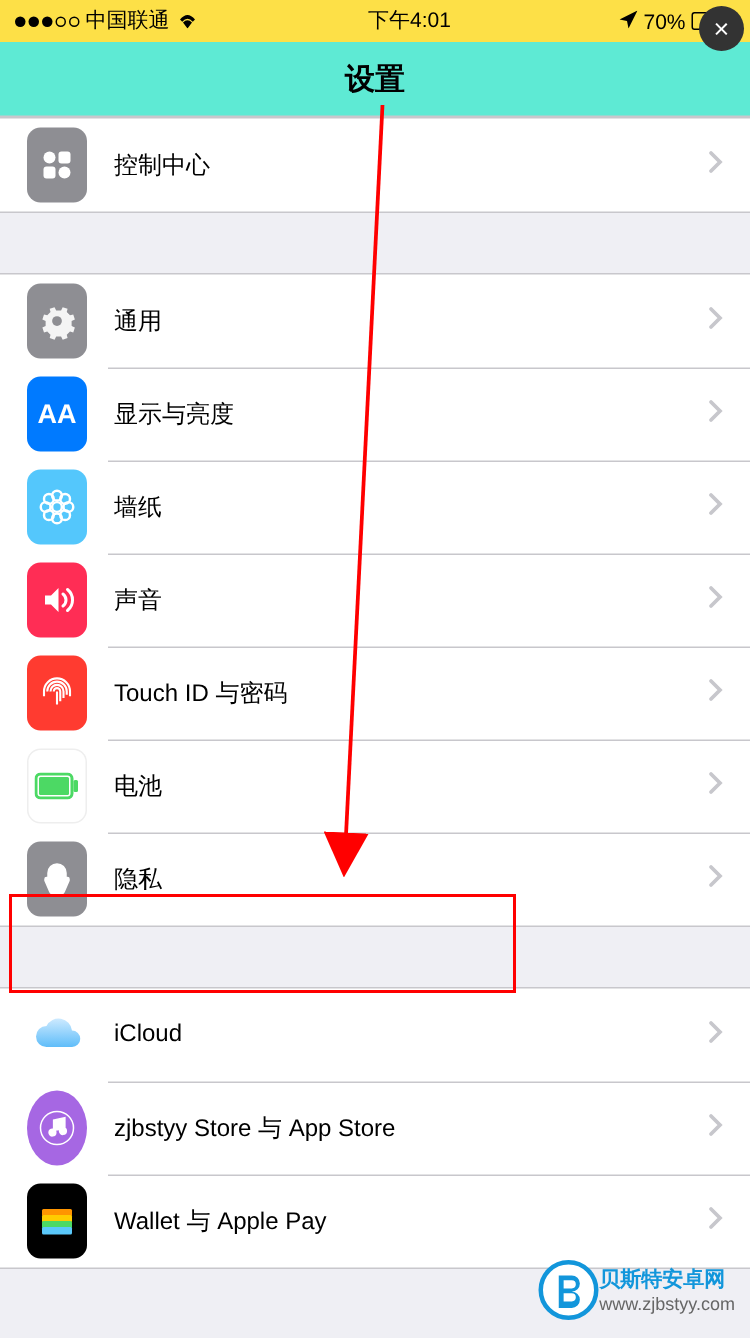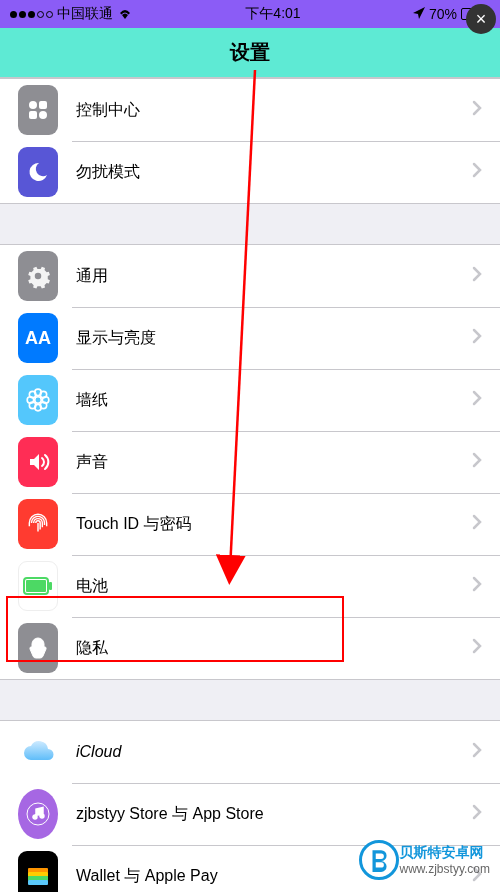--- a/index.html
+++ b/index.html
@@ -6,21 +6,21 @@
     body {
       width: 500px;
       height: 892px;
       font-family: -apple-system, "PingFang SC", "Helvetica Neue", sans-serif;
       background: #efeff4;
       position: relative;
       overflow: hidden;
     }
     .status-bar {
       height: 28px;
-      background: #8b5cf6;
+      background: #fde047;
       display: flex;
       justify-content: space-between;
       align-items: center;
       padding: 0 10px;
       font-size: 14px;
       color: #000;
       gap: 32px;
     }
     .status-left, .status-right { display: flex; align-items: center; gap: 4px; }
     .signal-dots { display: flex; gap: 2px; }
@@ -63,21 +63,21 @@
       display: flex;
       align-items: center;
       justify-content: center;
       margin-right: 18px;
       flex-shrink: 0;
       color: #fff;
       font-size: 22px;
     }
     .row-label { font-size: 16px; color: #000; flex: 1; }
     .row-sub { font-size: 12px; color: #bbb; }
-    .row-text { display: flex; flex-direction: column; flex: 1; font-style: italic; }
+    .row-text { display: flex; flex-direction: column; flex: 1; }
     .chevron { color: #c7c7cc; flex-shrink: 0; }
     .highlight-box {
       position: absolute;
       border: 2px solid #ff0000;
       pointer-events: none;
       z-index: 5;
     }
     .arrow-svg {
       position: absolute;
       top: 60px;
@@ -179,31 +179,20 @@
             <circle cx="17" cy="17" r="4"></circle>
             <rect x="13" y="3" width="8" height="8" rx="2"></rect>
             <rect x="3" y="13" width="8" height="8" rx="2"></rect>
           </svg>
       </div>
       <span class="row-label">控制中心</span>
       <span class="chevron"><svg width="10" height="16" viewBox="0 0 10 16">
             <path d="M2 2 L8 8 L2 14" stroke="#c7c7cc" stroke-width="2.5" fill="none" stroke-linecap="round"></path>
           </svg></span>
     </div>
-    <div class="row">
-      <div class="row-icon i-dnd">
-        <svg width="24" height="24" viewBox="0 0 24 24" fill="#fff">
-            <path d="M13 3 A9 9 0 1 0 21 15 A7 7 0 0 1 13 3"></path>
-          </svg>
-      </div>
-      <span class="row-label">勿扰模式</span>
-      <span class="chevron"><svg width="10" height="16" viewBox="0 0 10 16">
-            <path d="M2 2 L8 8 L2 14" stroke="#c7c7cc" stroke-width="2.5" fill="none" stroke-linecap="round"></path>
-          </svg></span>
-    </div>
   </div>
 
   <div class="group">
     <div class="row">
       <div class="row-icon i-general">
         <svg width="26" height="26" viewBox="0 0 24 24" fill="#fff">
             <path d="M12 8a4 4 0 100 8 4 4 0 000-8zm9 4l2-1-1-3-2 .5-2-2 .5-2-3-1-1 2h-3l-1-2-3 1 .5 2-2 2-2-.5-1 3 2 1v3l-2 1 1 3 2-.5 2 2-.5 2 3 1 1-2h3l1 2 3-1-.5-2 2-2 2 .5 1-3-2-1z" opacity="0.9"></path>
             <circle cx="12" cy="12" r="3" fill="#8e8e93"></circle>
           </svg>
       </div>

